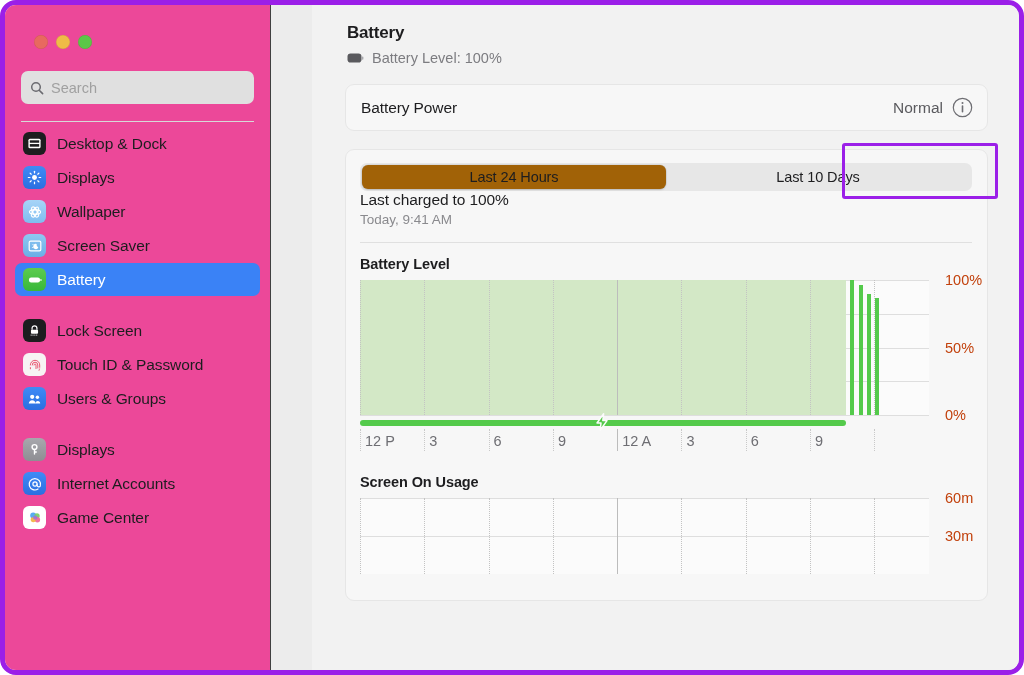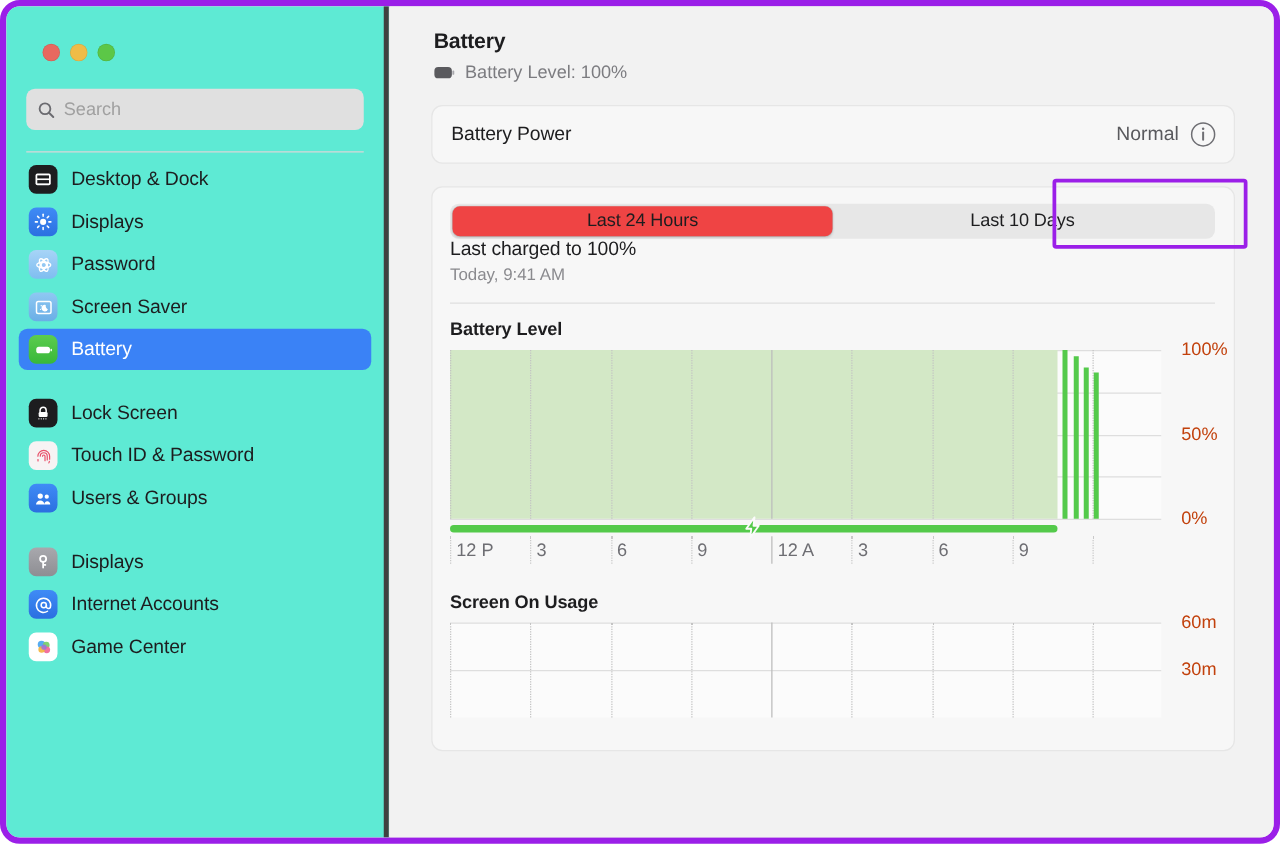--- a/index.html
+++ b/index.html
@@ -21,24 +21,24 @@
     border: 5px solid #9b1fe8;
     border-radius: 16px;
     overflow: hidden;
     background: #ececec;
   }
 
   
   #sidebar {
     position: absolute;
     left: 0; top: 0;
-    width: 306px;
+    width: 266px;
     height: 100%;
-    background: #5eead4;
-    border-right: 4px solid #404040;
+    background: #ec4899;
+    border-right: 1px solid #404040;
     overflow: hidden;
   }
 
   #traffic-lights {
     display: flex;
     gap: 8px;
     padding: 30px 0 0 29px;
   }
   .tl-dot {
     width: 14px; height: 14px;
@@ -234,21 +234,21 @@
     display: flex;
     align-items: center;
     justify-content: center;
     font-size: 14.5px;
     color: #1d1d1f;
     border-radius: 6px;
     cursor: default;
     letter-spacing: -0.1px;
   }
   .seg.active {
-    background: #ef4444;
+    background: #a16207;
     box-shadow: 0 0 0 0.5px rgba(0,0,0,0.10), 0 1px 2px rgba(0,0,0,0.14);
   }
 
   #last-charged-title {
     font-size: 15.5px;
     color: #1d1d1f;
     letter-spacing: -0.1px;
   }
   #last-charged-time {
     margin-top: 3px;
@@ -432,21 +432,21 @@
         <span class="sb-icon ic-wallpaper">
           <svg width="16" height="16" viewBox="0 0 16 16">
             <g fill="none" stroke="#fff" stroke-width="1.1">
               <circle cx="8" cy="8" r="2.2"></circle>
               <ellipse cx="8" cy="8" rx="5.6" ry="2.4"></ellipse>
               <ellipse cx="8" cy="8" rx="5.6" ry="2.4" transform="rotate(60 8 8)"></ellipse>
               <ellipse cx="8" cy="8" rx="5.6" ry="2.4" transform="rotate(120 8 8)"></ellipse>
             </g>
           </svg>
         </span>
-        <span class="sb-label">Password</span>
+        <span class="sb-label">Wallpaper</span>
       </div>
 
       <div class="sb-item">
         <span class="sb-icon ic-screensaver">
           <svg width="16" height="16" viewBox="0 0 16 16">
             <rect x="2.2" y="3.2" width="11.6" height="9.6" rx="1.4" fill="none" stroke="#fff" stroke-width="1.2"></rect>
             <path d="M9.6 6.0a2.6 2.6 0 1 0 1.7 3.3 3.1 3.1 0 0 1-1.7-3.3z" fill="#fff"></path>
             <circle cx="6.0" cy="6.6" r="0.6" fill="#fff"></circle>
             <circle cx="5.4" cy="9.4" r="0.5" fill="#fff"></circle>
           </svg>

